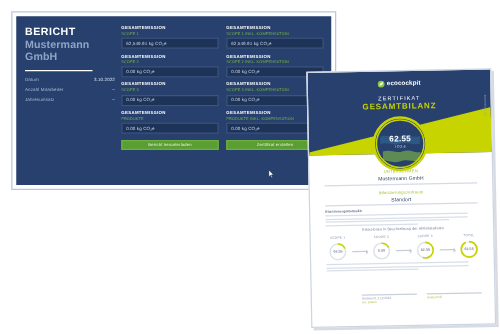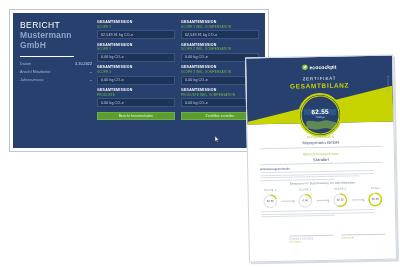--- a/index.html
+++ b/index.html
@@ -15,21 +15,21 @@
     background:#ffffff;border:1px solid #b9c6dd;box-sizing:border-box;
     padding:3px;
   }
   #app-inner{
     width:100%;height:100%;background:#27406e;box-sizing:border-box;
     display:flex;padding:7px 6px 6px 7px;
   }
   
   #info-col{width:72px;flex:0 0 72px;padding-right:5px;}
   #report-title{
-    color:#ffffff;font-size:8.5px;font-weight:normal;letter-spacing:.4px;
+    color:#ffffff;font-size:8.5px;font-weight:bold;letter-spacing:.4px;
     line-height:10px;margin:0 0 1px 0;
   }
   #company-name{
     color:#8fa4c6;font-size:8.5px;font-weight:bold;line-height:9.5px;
     margin:0;letter-spacing:.1px;
   }
   #rule{height:1px;background:#ffffff;margin:6px 2px 5px 0;width:54px;}
   .meta-row{display:flex;justify-content:space-between;align-items:baseline;margin-bottom:4px;}
   .meta-label{color:#a9bbd6;font-size:3.6px;letter-spacing:.1px;}
   .meta-value{color:#dbe4f1;font-size:3.6px;letter-spacing:.1px;}

